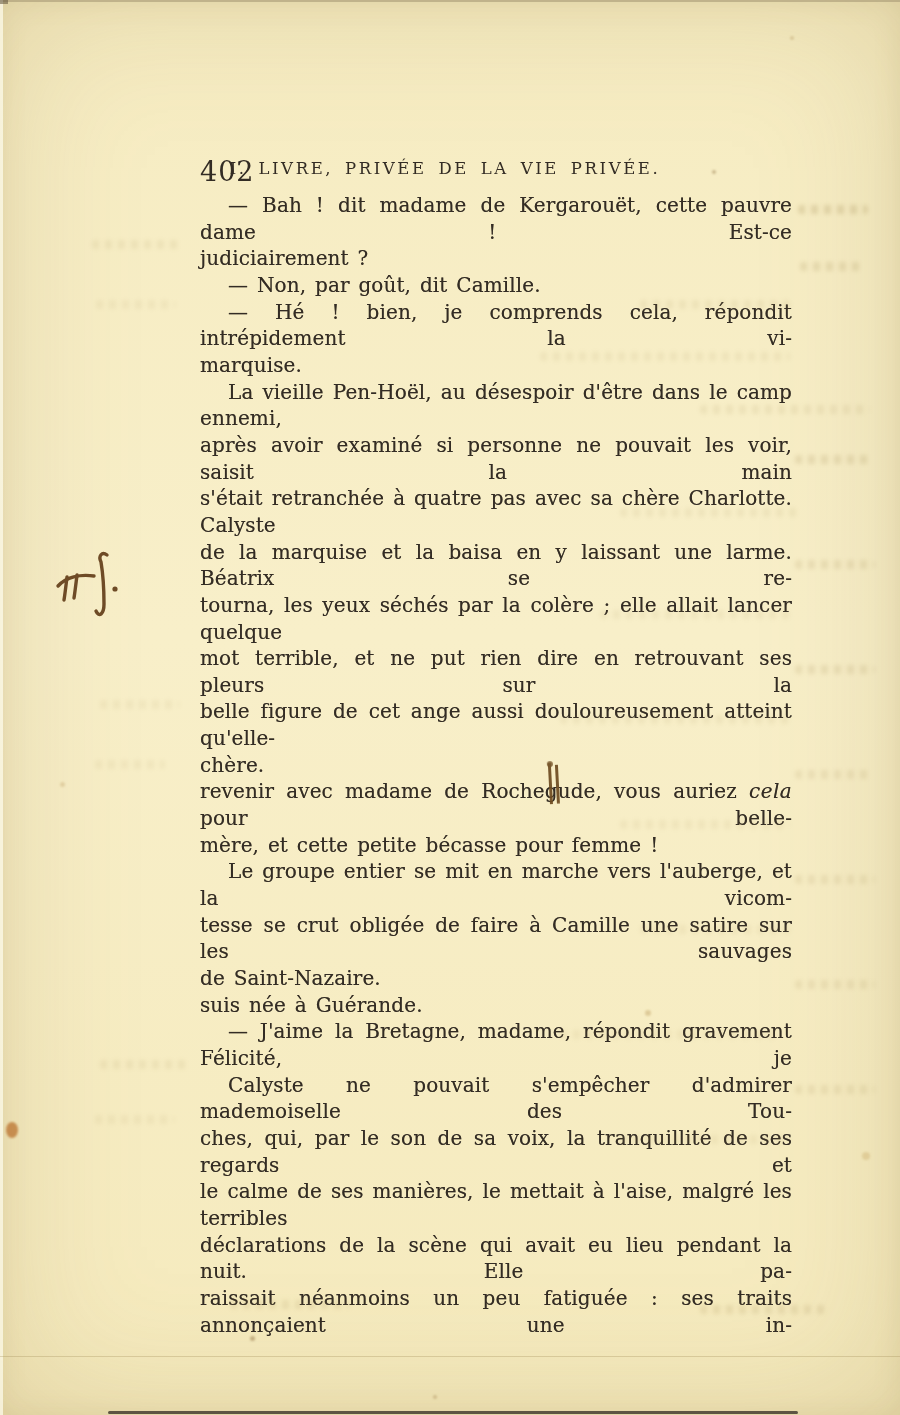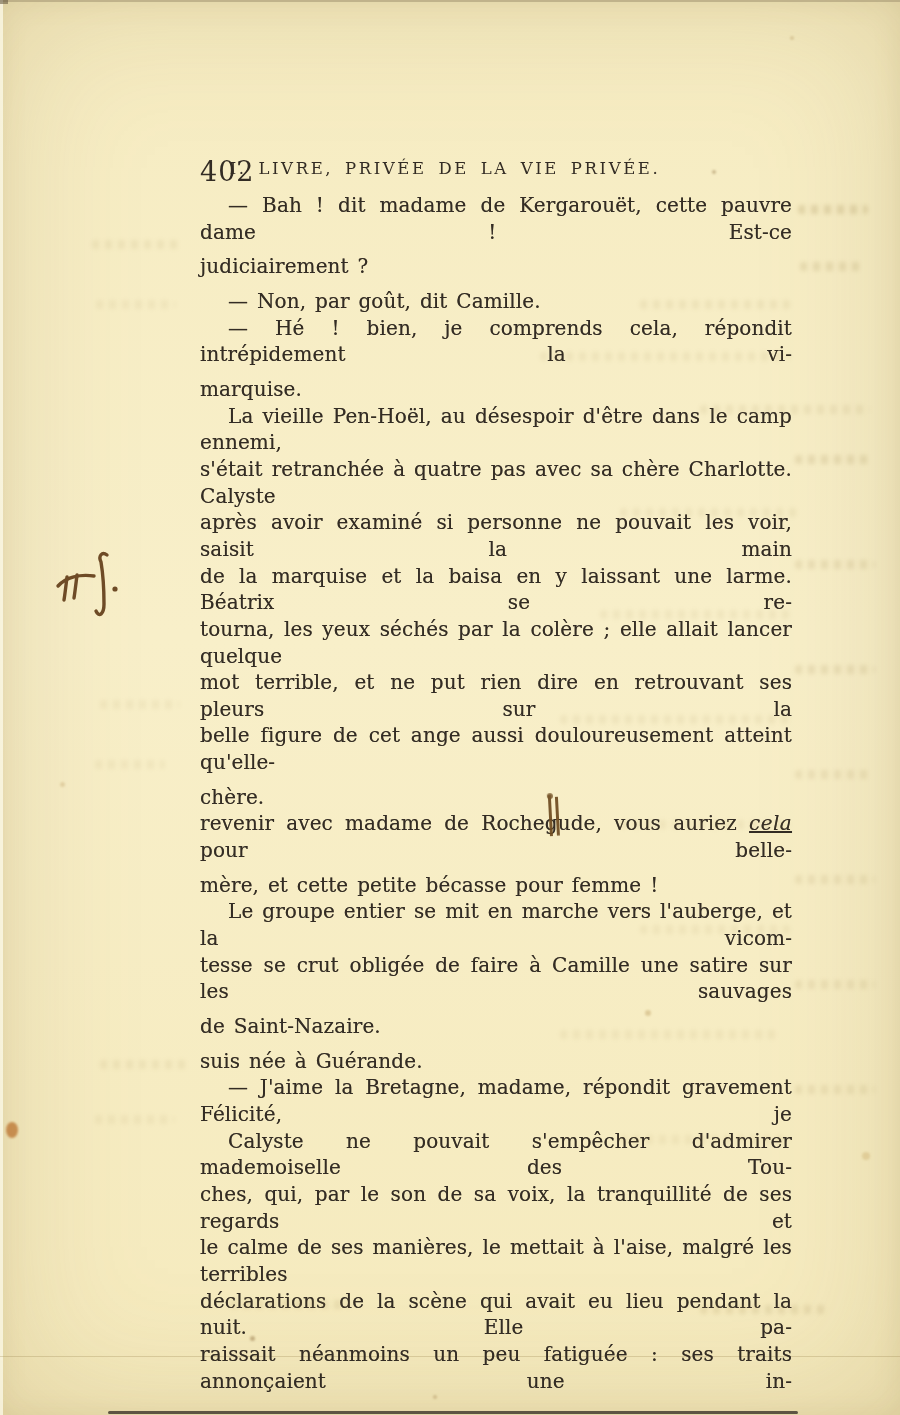--- a/index.html
+++ b/index.html
@@ -29,23 +29,23 @@
     color:#332c24;word-spacing:4px;
   }
 
   .body-text{
     position:absolute;left:200px;top:192px;width:592px;
     font-size:20px;line-height:26.65px;color:#332c24;
     text-shadow:0 0 .4px rgba(45,38,28,.55);
     word-spacing:.12em;letter-spacing:.1px;
   }
   .line{text-align:justify;text-align-last:justify;white-space:normal;}
-  .line.end{text-align-last:left;margin-top:8px;}
+  .line.end{text-align-last:left;}
   .line.indent{text-indent:28px;}
-  .line i{font-style:italic;letter-spacing:.4px;text-decoration:underline;}
+  .line i{font-style:italic;letter-spacing:.4px;}
 
   .overstruck{position:relative;display:inline-block;}
   .ffmark{
     position:absolute;left:0;top:-15px;width:17px;height:45px;
     background-image:linear-gradient(12deg,rgba(0,0,0,0) 0,rgba(0,0,0,0) 0),
       linear-gradient(#6e4b20,#6e4b20),linear-gradient(#6e4b20,#6e4b20);
     background-size:0 0,3.4px 92%,3.4px 86%;
     background-position:0 0,4px 0,11px 2px;
     background-repeat:no-repeat;
     transform:rotate(-3deg);
@@ -78,22 +78,22 @@
   <div class="pagenum">402</div>
   <div class="runhead">I. LIVRE, PRIVÉE DE LA VIE PRIVÉE.</div>
 
   <div class="body-text">
       <div class="line indent"><span>— Bah ! dit madame de Kergarouët, cette pauvre dame ! Est-ce</span></div>
       <div class="line end"><span>judiciairement ?</span></div>
       <div class="line indent end"><span>— Non, par goût, dit Camille.</span></div>
       <div class="line indent"><span>— Hé ! bien, je comprends cela, répondit intrépidement la vi-</span></div>
       <div class="line end"><span>marquise.</span></div>
       <div class="line indent"><span>La vieille Pen-Hoël, au désespoir d'être dans le camp ennemi,</span></div>
+      <div class="line"><span>après avoir examiné si personne ne pouvait les voir, saisit la main</span></div>
       <div class="line"><span>s'était retranchée à quatre pas avec sa chère Charlotte. Calyste</span></div>
-      <div class="line"><span>après avoir examiné si personne ne pouvait les voir, saisit la main</span></div>
       <div class="line"><span>de la marquise et la baisa en y laissant une larme. Béatrix se re-</span></div>
       <div class="line"><span>tourna, les yeux séchés par la colère ; elle allait lancer quelque</span></div>
       <div class="line"><span>mot terrible, et ne put rien dire en retrouvant ses pleurs sur la</span></div>
       <div class="line"><span>belle figure de cet ange aussi douloureusement atteint qu'elle-</span></div>
       <div class="line end"><span>chère.</span></div>
       <div class="line"><span>revenir avec madame de Roche</span><span class="overstruck"><span>gu</span><span class="ffmark"></span></span><span>de, vous auriez </span><i>cela</i><span> pour belle-</span></div>
       <div class="line end"><span>mère, et cette petite bécasse pour femme !</span></div>
       <div class="line indent"><span>Le groupe entier se mit en marche vers l'auberge, et la vicom-</span></div>
       <div class="line"><span>tesse se crut obligée de faire à Camille une satire sur les sauvages</span></div>
       <div class="line end"><span>de Saint-Nazaire.</span></div>

